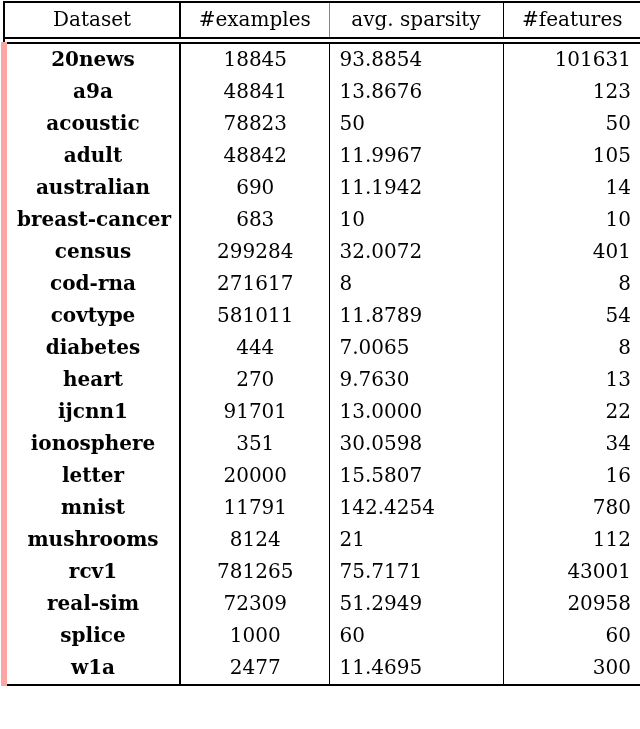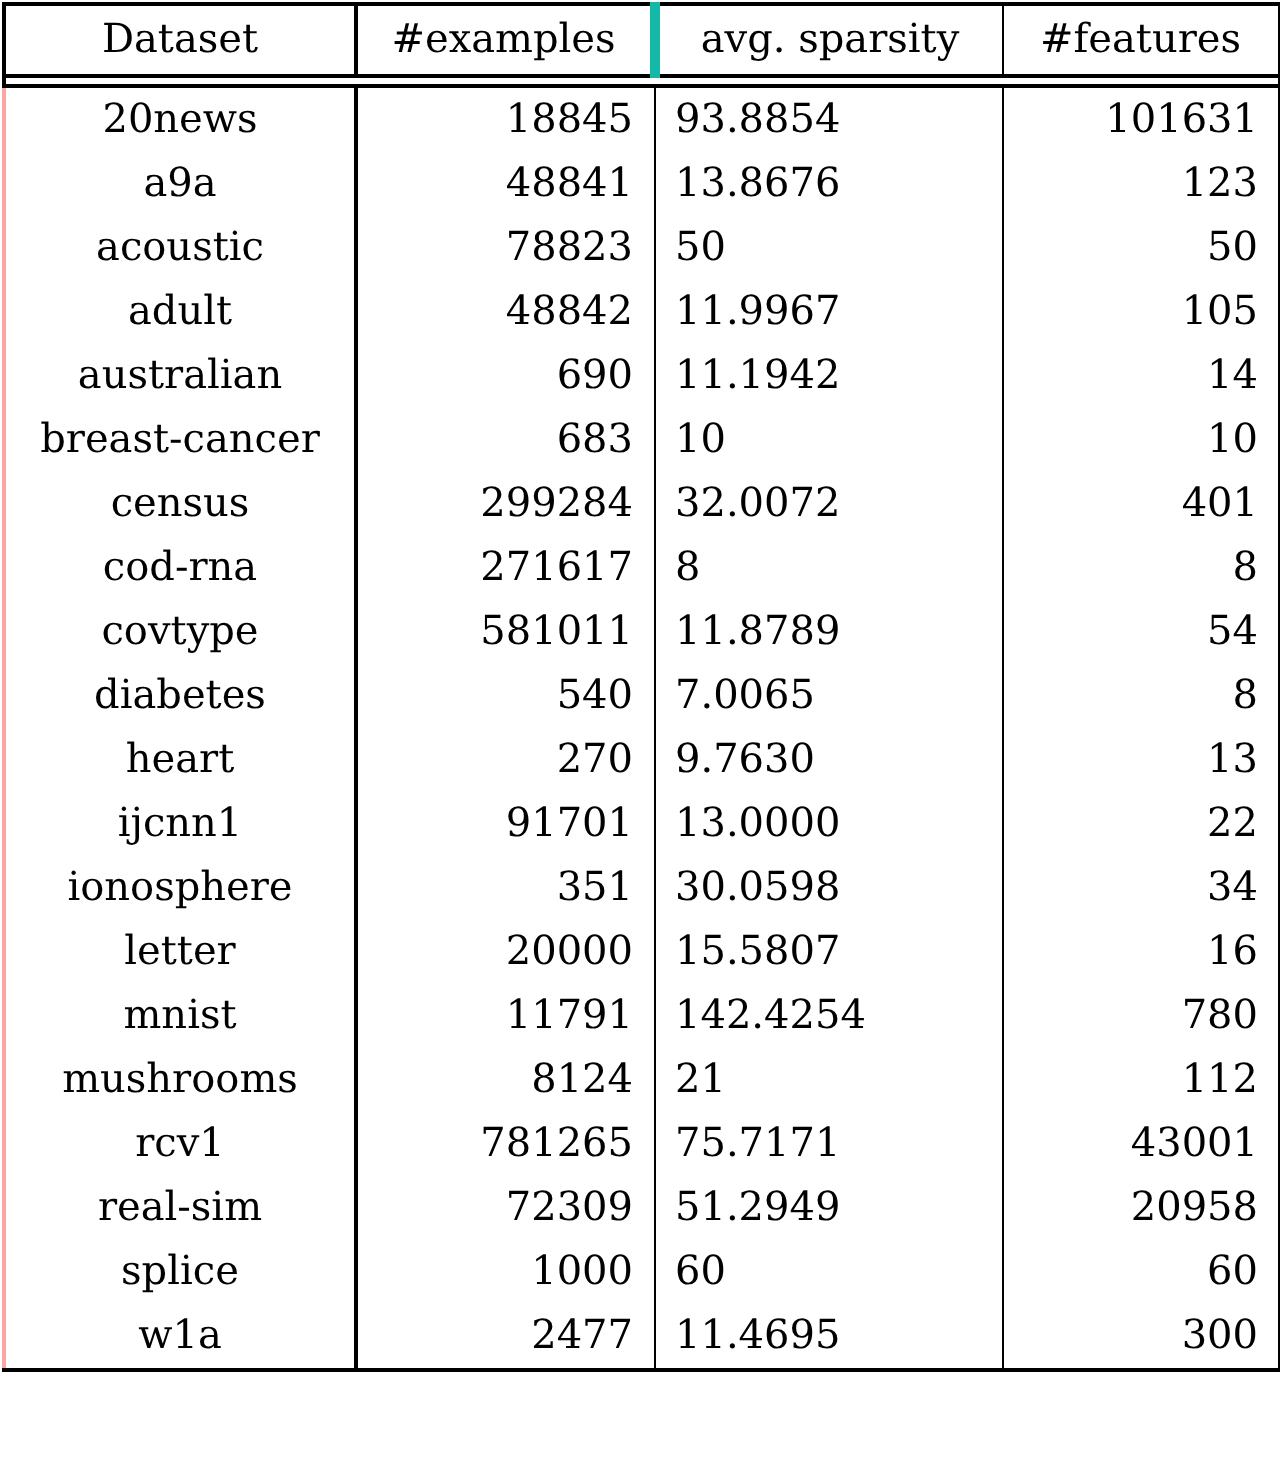--- a/index.html
+++ b/index.html
@@ -47,21 +47,21 @@
     vertical-align: middle;
     line-height: 1.05;
     white-space: nowrap;
   }
   thead tr.header-row th.col-name {
     border-left: 2px solid #000;
     border-right: 2px solid #000;
   }
   thead tr.header-row th.col-ex {
     border-left: 2px solid #000;
-    border-right: 5px solid #14b8a6;
+    border-right: 1px solid #14b8a6;
   }
   thead tr.header-row th.col-sp {
     border-right: 1px solid #000;
     margin-left: 27px;
   }
   thead tr.header-row th.col-ft {
     border-right: 2px solid #000;
   }
 
   
@@ -80,25 +80,26 @@
   
   tbody tr.data-row td {
     height: 30px;
     padding: 0 10px 2px 10px;
     line-height: 1.0;
     vertical-align: middle;
     white-space: nowrap;
   }
   tbody tr.data-row td.col-name {
     text-align: center;
-    border-left: 2px solid #fca5a5;
-    border-right: 2px solid #000;
+    border-left: 6px solid #fca5a5;
+    border-right: 2px solid #000;
+    font-weight: bold;
   }
   tbody tr.data-row td.col-ex {
-    text-align: right;
+    text-align: center;
     border-left: 2px solid #000;
     border-right: 1px solid #000;
     padding-left: 11px;
   }
   tbody tr.data-row td.col-sp {
     border-right: 1px solid #000;
   }
   tbody tr.data-row td.col-ft {
     text-align: right;
     border-right: 2px solid #000;
@@ -183,21 +184,21 @@
           <td class="col-ft">8</td>
         </tr>
         <tr class="data-row">
           <td class="col-name">covtype</td>
           <td class="col-ex">581011</td>
           <td class="col-sp">11.8789</td>
           <td class="col-ft">54</td>
         </tr>
         <tr class="data-row">
           <td class="col-name">diabetes</td>
-          <td class="col-ex">540</td>
+          <td class="col-ex">444</td>
           <td class="col-sp">7.0065</td>
           <td class="col-ft">8</td>
         </tr>
         <tr class="data-row">
           <td class="col-name">heart</td>
           <td class="col-ex">270</td>
           <td class="col-sp">9.7630</td>
           <td class="col-ft">13</td>
         </tr>
         <tr class="data-row">

